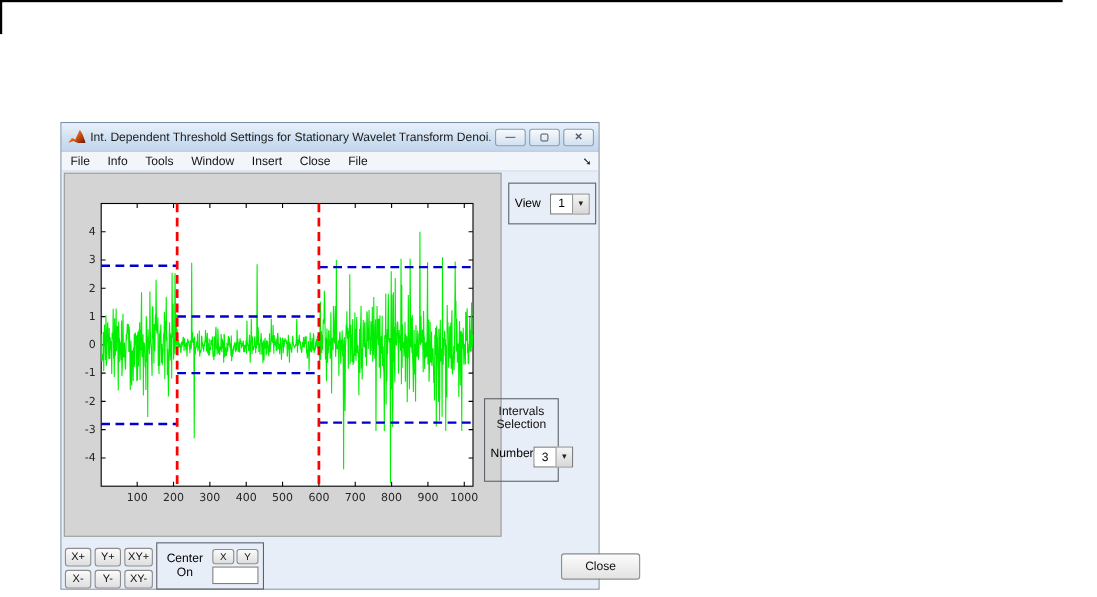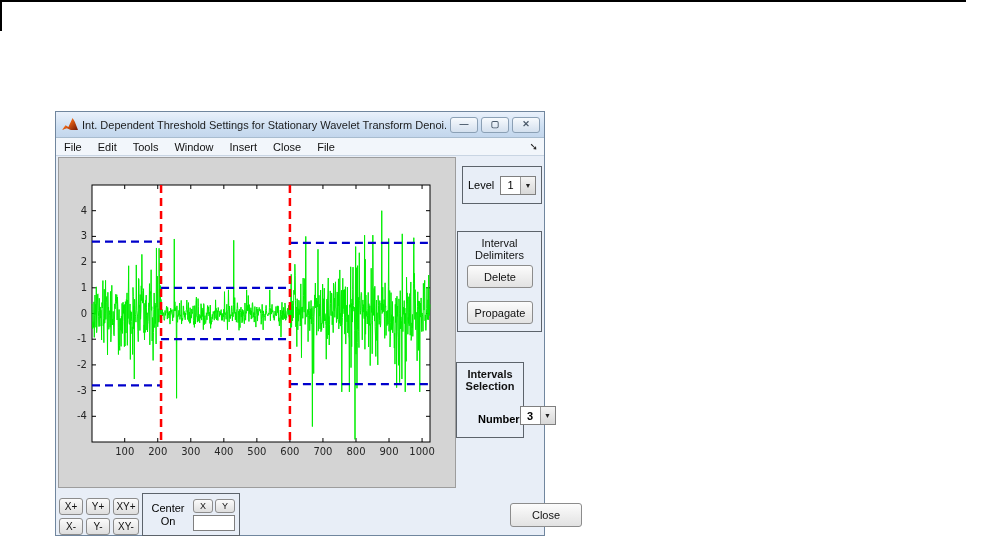--- a/index.html
+++ b/index.html
@@ -35,34 +35,34 @@
                 background:#d4d4d4; border:1px solid #9d9d9d; }
   .plot-panel svg { position:absolute; left:0; top:0; }
   .ticklabel { font:10px "DejaVu Sans", sans-serif; fill:#262626; }
 
   
   .frame { position:absolute; border:1px solid #5c636b; }
   .frame-title { font-size:11px; color:#111; text-align:center; padding-top:5px; }
   .level-frame { left:406px; top:10px; width:80px; height:38px; display:flex;
                  align-items:center; justify-content:space-between; padding:0 5px; font-size:11px; }
   .id-frame { left:401px; top:75px; width:85px; height:101px; }
-  .is-frame { left:400px; top:206px; width:68px; height:76px;font-weight:bold; }
+  .is-frame { left:384px; top:206px; width:68px; height:76px; }
   .btn { display:block; border:1px solid #8c8c8c; border-radius:3px; font-size:11px; color:#111;
          background:linear-gradient(#fcfcfc,#e2e2e2); cursor:default;
          font-family:"Liberation Sans",sans-serif; }
   .group-btn { width:66px; height:23px; margin:0 auto; position:absolute; left:9px; }
   .delete-btn { top:33px; }
   .prop-btn { top:69px; }
   .close-btn { position:absolute; left:411px; top:347px; width:72px; height:24px;margin-left:43px; }
   .dd { display:flex; align-items:center; border:1px solid #7f7f7f; background:#fff; height:19px; }
   .dd-value { width:19px; text-align:center; font-size:11px; background:#fff; }
   .dd-btn { width:15px; height:17px; background:linear-gradient(#f4f4f4,#d8d8d8);
             border-left:1px solid #9a9a9a; font-size:7px; color:#222; text-align:center; line-height:17px; }
-  .num-row { display:flex; align-items:flex-end; justify-content:space-between;
-             padding:0 5px; margin-top:14px; font-size:11px;margin-left:16px; }
+  .num-row { display:flex; align-items:flex-start; justify-content:space-between;
+             padding:0 5px; margin-top:14px; font-size:11px; }
 
   
   .zoom-grid { position:absolute; left:3px; top:342px; display:grid;
                grid-template-columns:24px 24px 26px; grid-auto-rows:17px; gap:3px; }
   .sbtn { border:1px solid #8c8c8c; border-radius:3px; font-size:10px; color:#111;
           background:linear-gradient(#fbfbfb,#dedede); cursor:default;
           font-family:"Liberation Sans",sans-serif; }
   .bpanel { position:absolute; top:337px; height:43px; border:1px solid #5c636b; }
   .co-panel { left:86px; width:98px; display:flex; align-items:center; padding:2px 4px; }
   .co-label { font-size:11px; text-align:center; width:44px; line-height:13px; }
@@ -97,21 +97,21 @@
       <span class="winbtns">
         <span class="winbtn">—</span>
         <span class="winbtn">▢</span>
         <span class="winbtn">✕</span>
       </span>
     </div>
 
     <div class="menubar">
       <span id="menu-items" style="display:flex">
           <span class="menu-item">File</span>
-          <span class="menu-item">Edit</span>
+          <span class="menu-item">Info</span>
           <span class="menu-item">Tools</span>
           <span class="menu-item">Window</span>
           <span class="menu-item">Insert</span>
           <span class="menu-item">Close</span>
           <span class="menu-item">File</span>
         </span>
       <span class="menu-arrow">➘</span>
     </div>
 
     <div class="content">
@@ -181,32 +181,27 @@
             <line x1="102.05376344086022" x2="230.91006842619748" y1="129.8" y2="129.8" stroke="#0000cc" stroke-width="2.2" stroke-dasharray="8 5"></line>
             <line x1="102.05376344086022" x2="230.91006842619748" y1="181.2" y2="181.2" stroke="#0000cc" stroke-width="2.2" stroke-dasharray="8 5"></line>
             <line x1="230.91006842619748" x2="371" y1="84.825" y2="84.825" stroke="#0000cc" stroke-width="2.2" stroke-dasharray="8 5"></line>
             <line x1="230.91006842619748" x2="371" y1="226.175" y2="226.175" stroke="#0000cc" stroke-width="2.2" stroke-dasharray="8 5"></line>
             <line x1="102.05376344086022" x2="102.05376344086022" y1="27" y2="284" stroke="#ff0000" stroke-width="2.5" stroke-dasharray="8 5"></line>
             <line x1="230.91006842619748" x2="230.91006842619748" y1="27" y2="284" stroke="#ff0000" stroke-width="2.5" stroke-dasharray="8 5"></line>
           </svg>
       </div>
 
       <div class="frame level-frame">
-        <span>Level</span>
+        <span>View</span>
         <span class="dd">
           <span class="dd-value">1</span>
           <span class="dd-btn">▼</span>
         </span>
       </div>
 
-      <div class="frame id-frame">
-        <div class="frame-title">Interval Delimiters</div>
-        <button class="btn group-btn delete-btn">Delete</button>
-        <button class="btn group-btn prop-btn">Propagate</button>
-      </div>
 
       <div class="frame is-frame">
         <div class="frame-title">Intervals Selection</div>
         <div class="num-row">
           <span>Number</span>
           <span class="dd">
             <span class="dd-value">3</span>
             <span class="dd-btn">▼</span>
           </span>
         </div>

